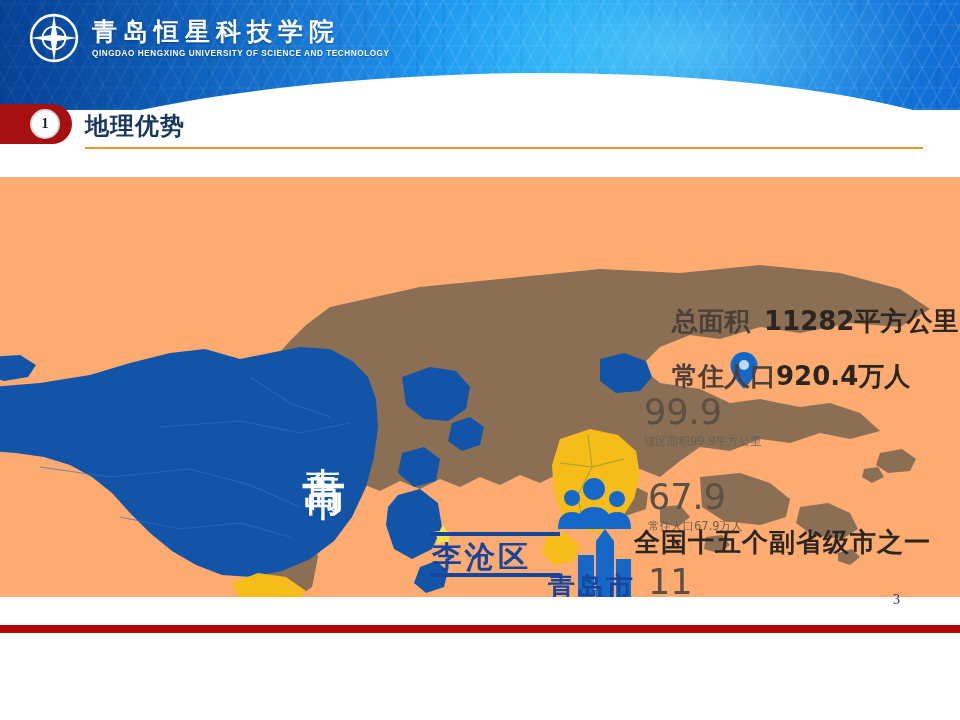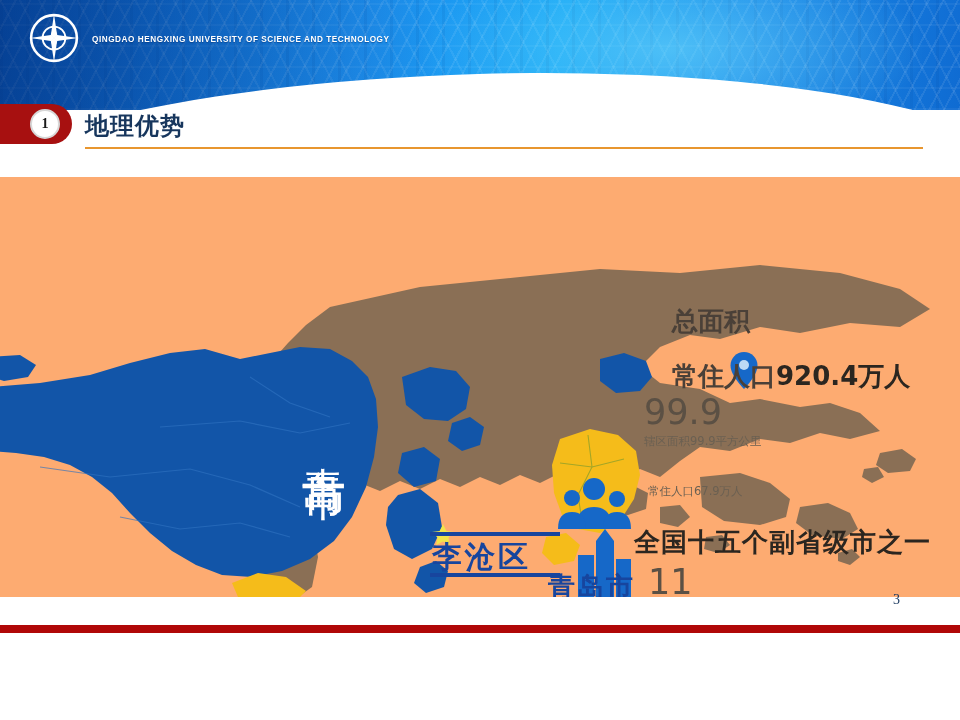--- a/index.html
+++ b/index.html
@@ -165,20 +165,21 @@
       <svg class="logo-mark" viewBox="0 0 100 100">
         <circle cx="50" cy="50" r="44" fill="none" stroke="#ffffff" stroke-width="5"></circle>
         <circle cx="50" cy="50" r="22" fill="none" stroke="#ffffff" stroke-width="3.5"></circle>
         <path d="M50 4 L56 44 L50 50 L44 44 Z" fill="#ffffff"></path>
         <path d="M50 96 L56 56 L50 50 L44 56 Z" fill="#ffffff"></path>
         <path d="M4 50 L44 44 L50 50 L44 56 Z" fill="#ffffff"></path>
         <path d="M96 50 L56 44 L50 50 L56 56 Z" fill="#ffffff"></path>
         <path d="M50 26 L58 50 L50 74 L42 50 Z" fill="#ffffff" opacity=".9"></path>
       </svg>
       <div class="logo-text">
+        <div class="logo-cn">青岛恒星科技学院</div>
         <div class="logo-en">QINGDAO HENGXING UNIVERSITY OF SCIENCE AND TECHNOLOGY</div>
       </div>
     </div>
 
     <div class="swoosh2"></div>
     <div class="swoosh1"></div>
   </div>
 
   <div class="sec">
     <div class="sec-badge"></div>
@@ -286,30 +287,32 @@
     <div class="licang-rule2"></div>
 
     <div class="ov qingdaoshi">青岛市</div>
 
     <div class="ov" style="left:644px; top:218px;">
       <div class="stat-big">99.9</div>
       <div class="stat-sub" style="margin-top:6px;">辖区面积99.9平方公里</div>
     </div>
 
     <div class="ov" style="left:648px; top:303px;">
+      <div class="stat-big">67.9</div>
       <div class="stat-sub" style="margin-top:6px;">常住人口67.9万人</div>
     </div>
 
     <div class="ov" style="left:648px; top:388px;">
       <div class="stat-big">11</div>
 
     </div>
 
     <div class="ov" style="left:672px; top:127px; display:flex; align-items:baseline; gap:14px;">
       <span class="kv-label">总面积</span>
+      <span class="kv-value">11282平方公里</span>
     </div>
 
     <div class="ov" style="left:672px; top:182px; display:flex; align-items:baseline; ">
       <span class="kv-label">常住人口</span>
       <span class="kv-value">920.4万人</span>
     </div>
 
     <div class="ov honor" style="left:634px; top:348px;">全国十五个副省级市之一</div>
   </div>
 

